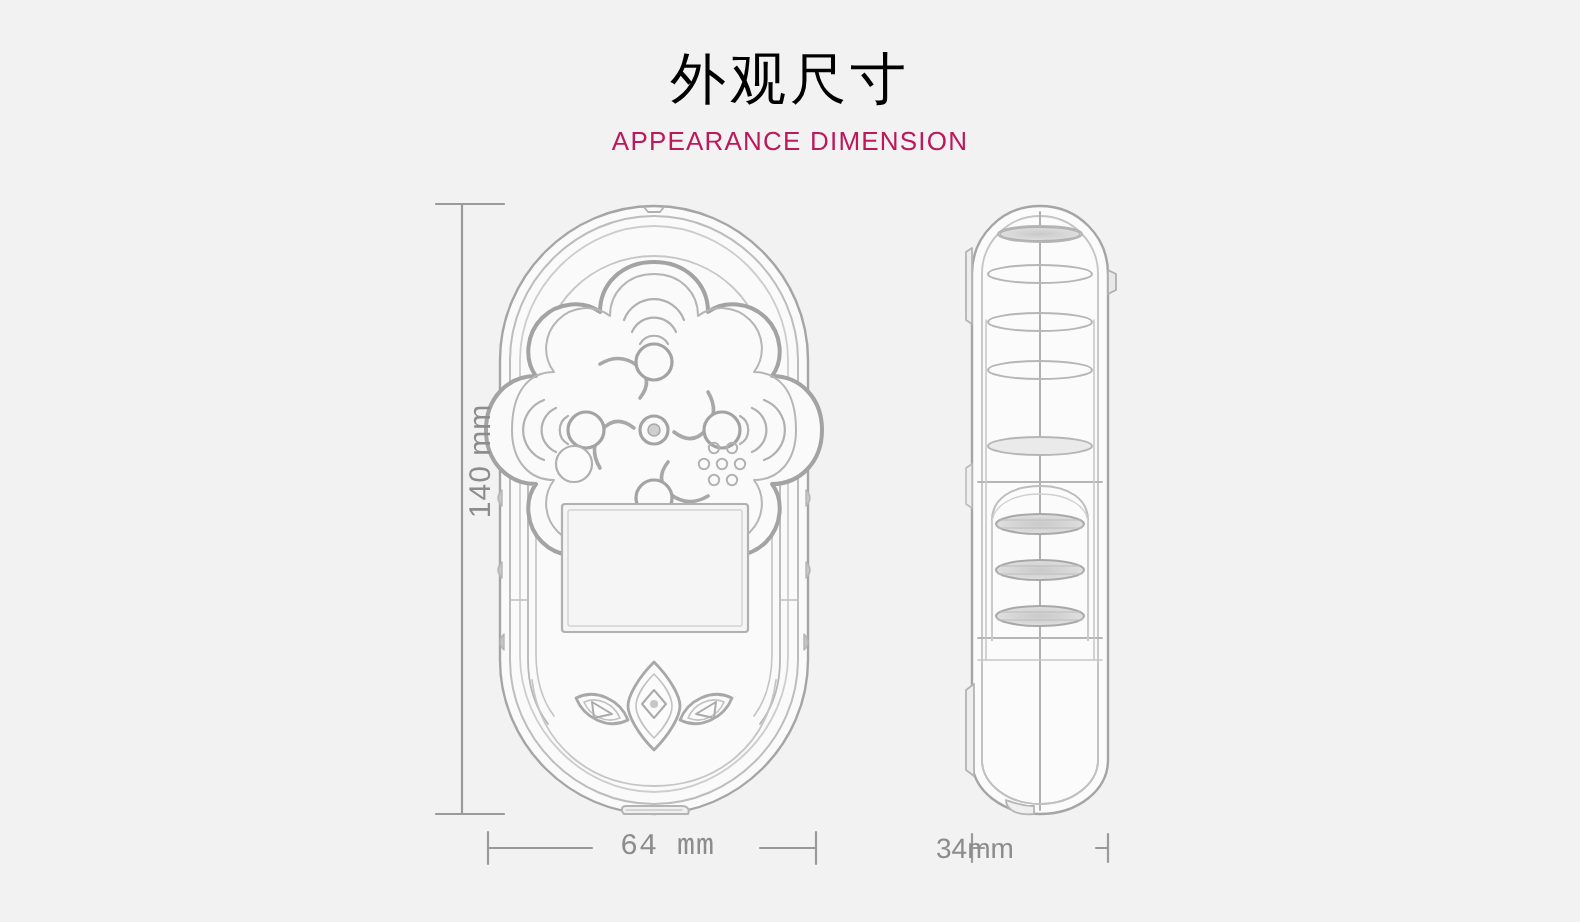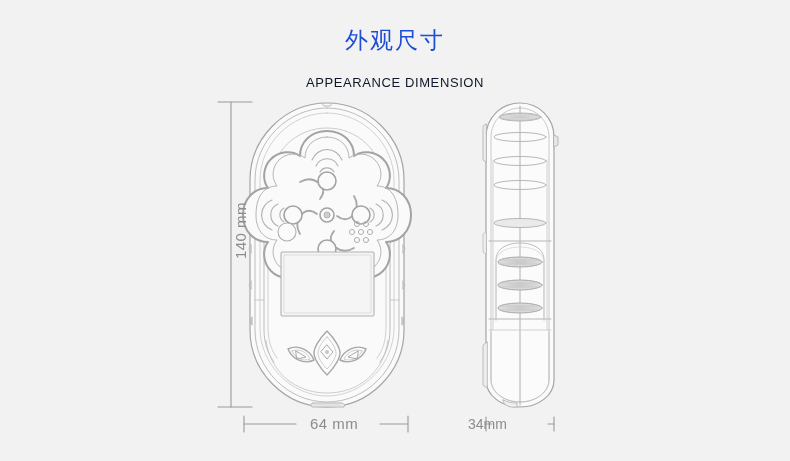--- a/index.html
+++ b/index.html
@@ -24,52 +24,53 @@
 
   
   .heading {
     position: absolute;
     top: 22px;
     left: 0;
     width: 790px;
     text-align: center;
   }
   .heading .cn {
-    font-size: 23px;
-    color: #1d4ed8;
+    font-size: 28px;
+    color: #000000;
     letter-spacing: 2px;
     line-height: 36px;
     font-weight: 400;
   }
   .heading .en {
     font-size: 13px;
-    color: #0f172a;
+    color: #be185d;
     letter-spacing: 0.6px;
     line-height: 20px;
-    margin-top: 15px;
+    margin-top: 3px;
     font-weight: 400;
   }
 
   
   .dim-label {
     position: absolute;
     color: #8c8c8c;
     font-size: 15px;
     letter-spacing: 0.5px;
     white-space: nowrap;
   }
   .dim-v {
     left: 212px;
     top: 222px;
     transform: rotate(-90deg);
     transform-origin: center center;
   }
   .dim-h-front {
     left: 310px;
     top: 415px;
+    font-family: Liberation Mono, monospace;
   }
   .dim-h-side {
     left: 468px;
     top: 416px;
     font-size: 14px;
     letter-spacing: 0px;
   }
 
   .svg-layer {
     position: absolute;

